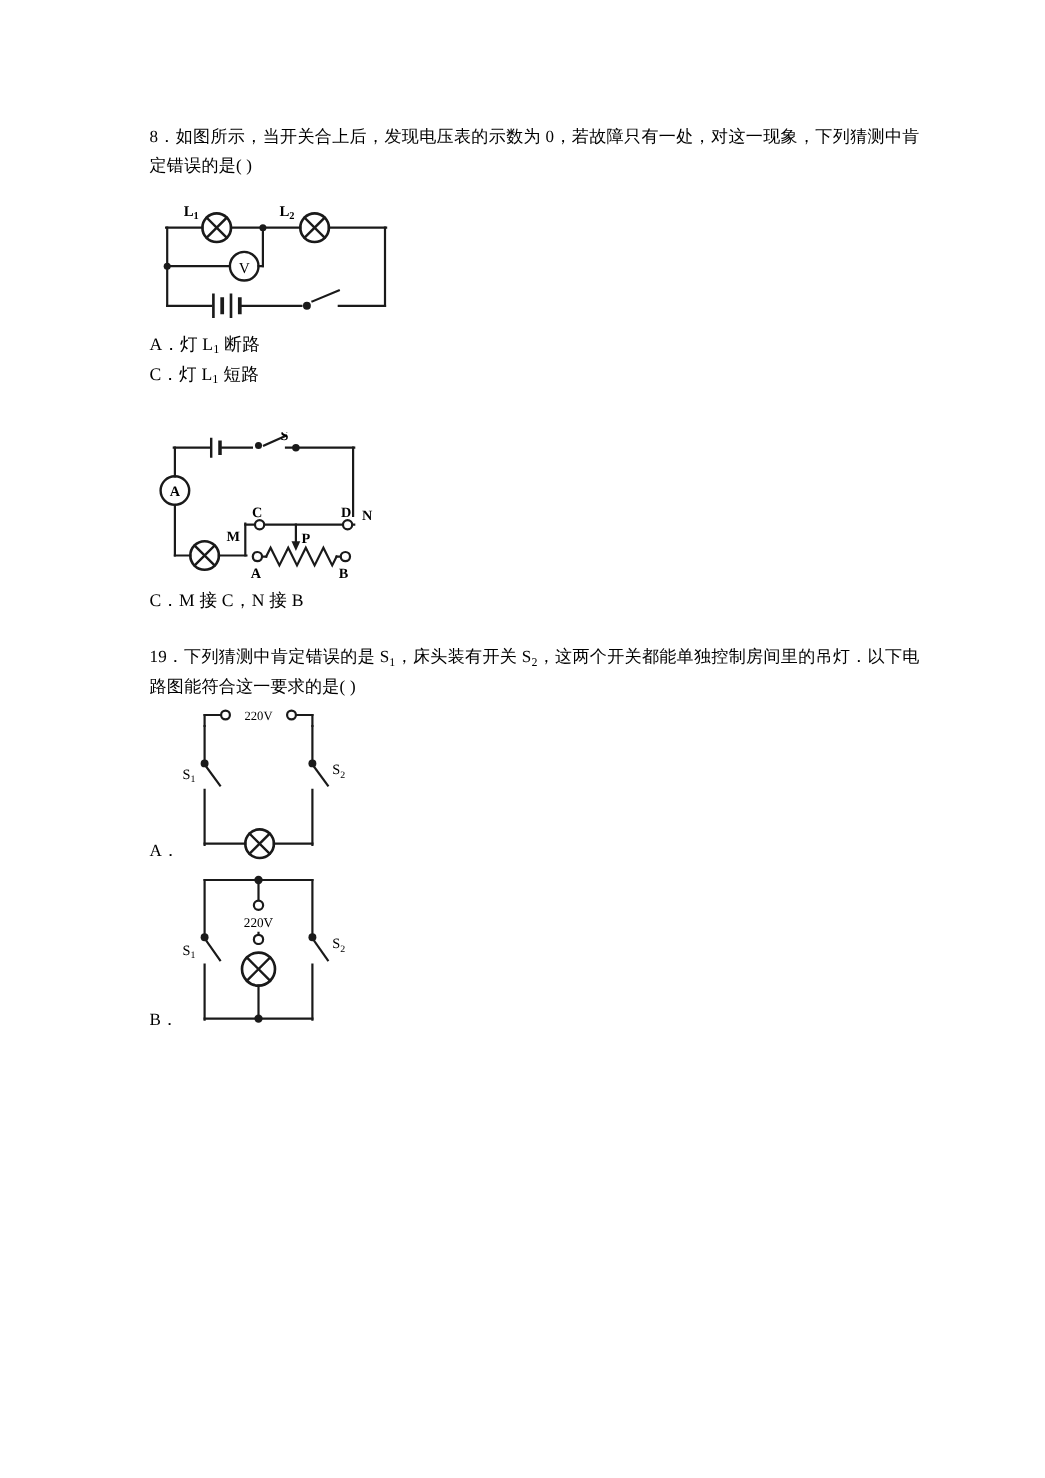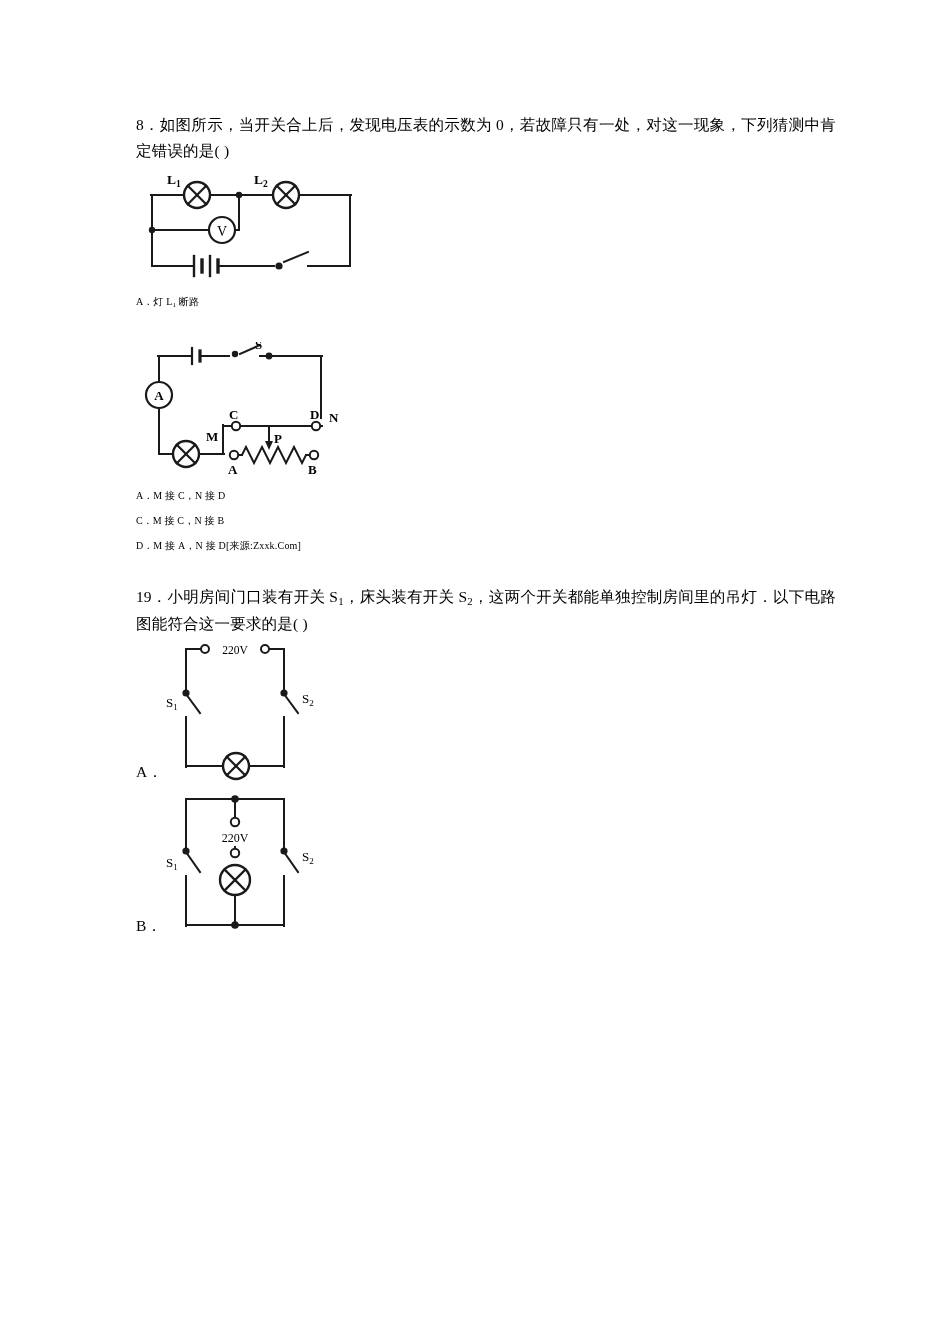--- a/index.html
+++ b/index.html
@@ -39,27 +39,27 @@
   .q-text .num {
     letter-spacing: 0;
   }
   sub {
     font-size: 70%;
     vertical-align: baseline;
     position: relative;
     bottom: -0.28em;
   }
   .figure {
-    margin: 4px 0 6px 0;
+    margin: 16px 0 6px 0;
   }
   .options {
     margin-top: 6px;
   }
   .option {
-    font-size: 10px;
+    font-size: 16px;
     line-height: 25px;
     letter-spacing: 0.2px;
     white-space: nowrap;
   }
   .opt-label {
     letter-spacing: 0;
   }
   .spacer-q8 { height: 22px; }
   .spacer-q9 { height: 26px; }
   .figrow {
@@ -136,20 +136,21 @@
 
           <text x="31" y="16" font-size="13.5" font-weight="bold"><tspan>L</tspan><tspan font-size="9.5" dy="3">1</tspan></text>
           <text x="118" y="16" font-size="13.5" font-weight="bold"><tspan>L</tspan><tspan font-size="9.5" dy="3">2</tspan></text>
           <text x="81" y="68" font-size="14" text-anchor="middle" transform="translate(5,0)"><tspan>V</tspan></text>
         </svg>
         </div>
       </div>
 
       <div class="options">
         <div class="option"><span class="opt-label">A．</span><span>灯 L</span><sub>1</sub><span> 断路</span></div>
+        <div class="option"><span class="opt-label">C．</span><span>灯 L</span><sub>1</sub><span> 短路</span></div>
       </div>
     </div>
 
     <div class="spacer-q8"></div>
 
     <div class="question">
 
       <div class="figure">
         <div class="svgwrap">
         <svg width="215" height="135" viewBox="0 0 215 135">
@@ -209,30 +210,28 @@
           <text x="93" y="77" font-size="13" font-weight="bold">C</text>
           <text x="174" y="77" font-size="13" font-weight="bold">D</text>
           <text x="92" y="132" font-size="13" font-weight="bold">A</text>
           <text x="172" y="132" font-size="13" font-weight="bold">B</text>
           <text x="138" y="101" font-size="13" font-weight="bold">P</text>
         </svg>
         </div>
       </div>
 
       <div class="options">
-        <div class="option"><span class="opt-label">A．</span><span>M 接 C，N 接 D</span></div>
         <div class="option"><span class="opt-label">C．</span><span>M 接 C，N 接 B</span></div>
-        <div class="option"><span class="opt-label">D．</span><span>M 接 A，N 接 D[来源:Zxxk.Com]</span></div>
       </div>
     </div>
 
     <div class="spacer-q9"></div>
 
     <div class="question">
-      <div class="q-text"><span class="num">19</span><span>．</span><span>小明房间门口装有开关 S</span><sub>1</sub><span>，床头装有开关 S</span><sub>2</sub><span>，这两个开关都能单独控制房间里的吊灯．以下电路图能符合这一要求的是(    )</span></div>
+      <div class="q-text"><span class="num">19</span><span>．</span><span>下列猜测中肯定错误的是 S</span><sub>1</sub><span>，床头装有开关 S</span><sub>2</sub><span>，这两个开关都能单独控制房间里的吊灯．以下电路图能符合这一要求的是(    )</span></div>
 
       <div class="figrow">
         <div class="optlabel">A．</div>
         <div class="svgwrap">
         <svg width="180" height="148" viewBox="0 0 180 148">
           <g stroke="#1a1a1a" stroke-width="2" fill="none" stroke-linecap="square">
 
             <line x1="20" y1="12" x2="34" y2="12"></line>
             <line x1="20" y1="12" x2="20" y2="22"></line>
             <line x1="104" y1="12" x2="118" y2="12"></line>

